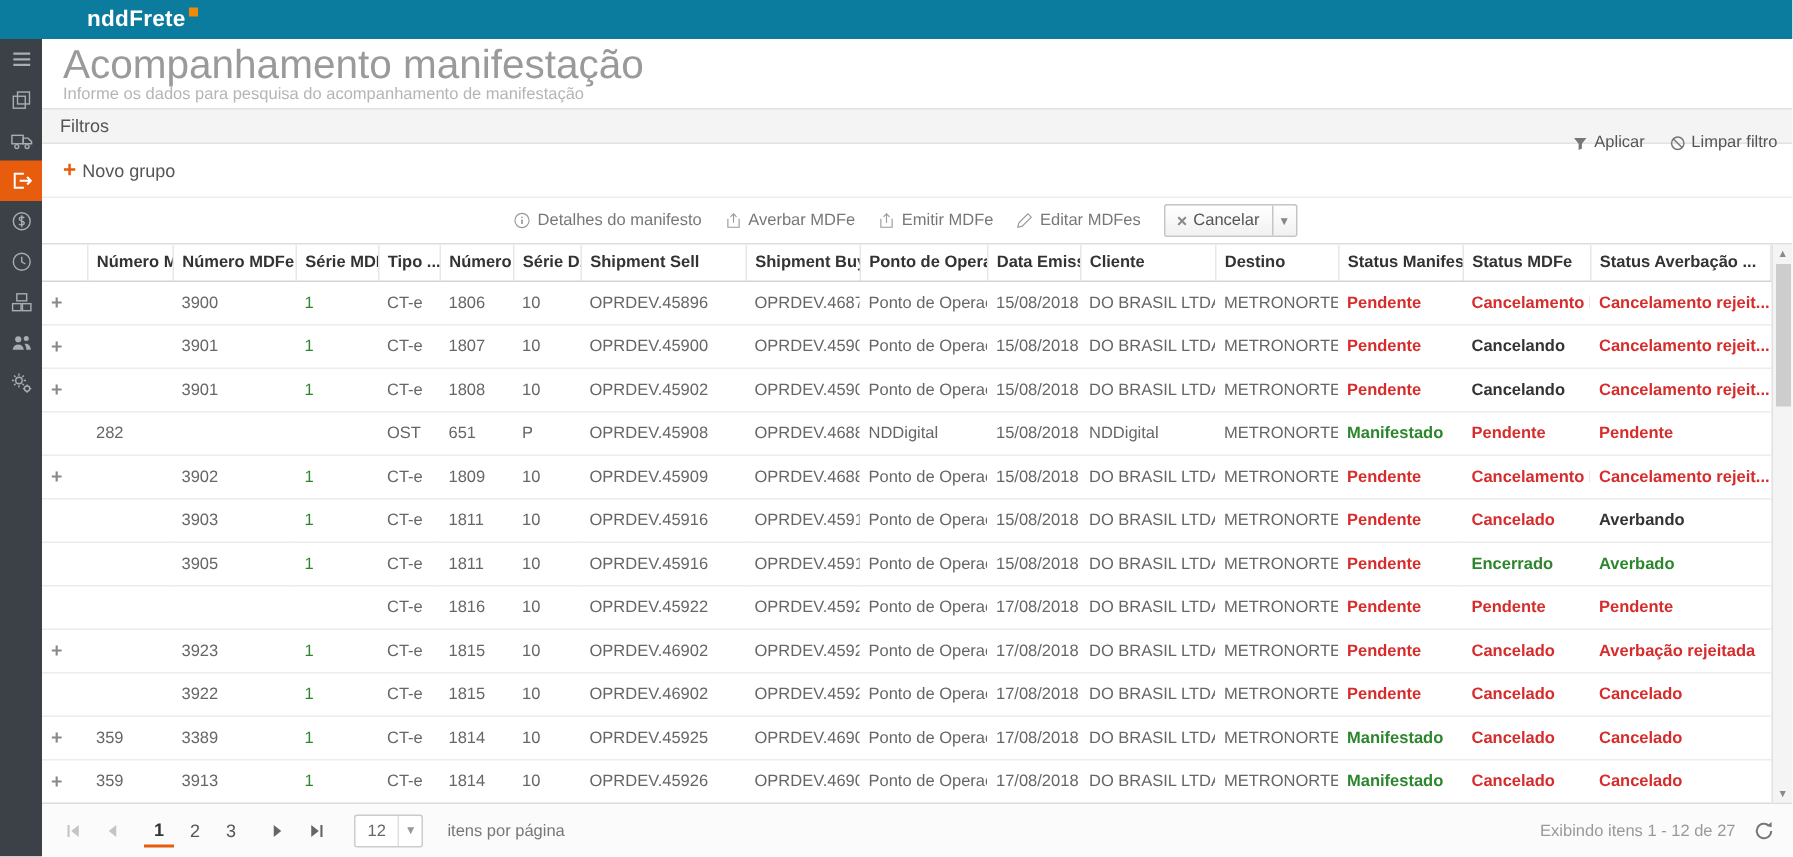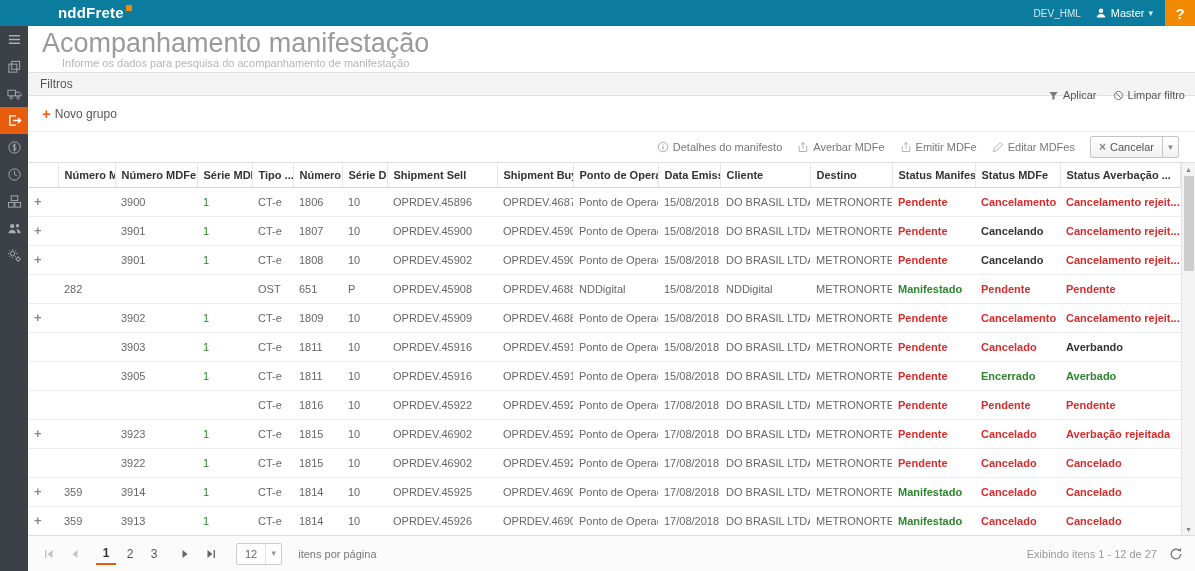--- a/index.html
+++ b/index.html
@@ -23,36 +23,36 @@
   .content { flex:1; display:flex; min-height:0; }
   .sidebar { width:28px; background:#3c4147; display:flex; flex-direction:column; align-items:center; flex:0 0 28px; }
   .side-item { width:28px; height:27px; display:flex; align-items:center; justify-content:center; color:#a8adb3; cursor:pointer; }
   .side-item .icon { width:15px; height:15px; }
   .side-item.active { background:#e85c0d; color:#fff; }
   .main { flex:1; display:flex; flex-direction:column; min-width:0; background:#fff; }
 
   
   .page-head { padding:5px 0 4px 14px; height:46px; flex:0 0 46px; }
   .page-title { font-size:27px; font-weight:400; color:#9a9a9a; line-height:25px; }
-  .page-subtitle { font-size:11px; color:#b5b5b5; margin-top:1px;margin-left:20px; }
+  .page-subtitle { font-size:11px; color:#b5b5b5; margin-top:1px; }
 
   
   .filters-bar { height:24px; flex:0 0 24px; background:#f4f4f4; border-top:1px solid #e2e2e2; border-bottom:1px solid #e2e2e2; display:flex; align-items:center; justify-content:space-between; padding:0 10px 0 12px; }
   .filters-title { font-size:12px; color:#555; }
   .filters-actions { display:flex; align-items:center; gap:16px; }
   .filter-link { display:flex; align-items:center; gap:4px; font-size:11px; color:#555; cursor:pointer;margin-top:22px; }
   .filter-link .icon { width:11px; height:11px; color:#777; }
 
   
   .group-row { height:36px; flex:0 0 36px; display:flex; align-items:center; padding-left:14px; border-bottom:1px solid #eee; }
   .new-group { display:flex; align-items:center; gap:4px; font-size:12px; color:#555; cursor:pointer; }
   .plus-mark { color:#e85c0d; font-weight:bold; font-size:15px; line-height:12px; }
 
   
-  .action-bar { height:30px; flex:0 0 30px; display:flex; align-items:center; justify-content:flex-end; gap:15px; padding-right:16px; }
+  .action-bar { height:30px; flex:0 0 30px; display:flex; align-items:center; justify-content:center; gap:15px; padding-right:16px; }
   .action-link { display:flex; align-items:center; gap:4px; font-size:11px; color:#777; cursor:pointer; white-space:nowrap; }
   .action-link .icon { width:12px; height:12px; color:#999; }
   .btn-split { display:flex; align-items:stretch; border:1px solid #c5c5c5; border-radius:2px; background:linear-gradient(#ffffff,#f1f1f1); height:22px; cursor:pointer; }
   .btn-main { display:flex; align-items:center; gap:4px; font-size:11px; color:#555; padding:0 8px; }
   .btn-x { color:#888; font-size:12px; font-weight:bold; }
   .btn-caret { display:flex; align-items:center; justify-content:center; width:16px; border-left:1px solid #c5c5c5; color:#888; font-size:8px; }
 
   
   .table-area { flex:1; position:relative; overflow:hidden; border-top:1px solid #ddd; }
   table { border-collapse:collapse; table-layout:fixed; width:calc(100% - 14px); }
@@ -91,34 +91,20 @@
 </style>
 </head>
 <body>
 
 <div class="app">
 
   <div class="topbar">
     <div class="brand">
       <span class="brand-text">nddFrete</span>
       <span class="brand-sq"></span>
-    </div>
-    <div class="topbar-right">
-      <span class="env-label">DEV_HML</span>
-      <span class="user-menu">
-        <span class="icon">
-          <svg viewBox="0 0 16 16" fill="currentColor">
-              <circle cx="8" cy="5" r="3"></circle>
-              <path d="M2.2 14c.5-3.1 2.7-4.6 5.8-4.6s5.3 1.5 5.8 4.6z"></path>
-            </svg>
-        </span>
-        <span>Master</span>
-        <span class="user-caret">▾</span>
-      </span>
-      <div class="help-btn">?</div>
     </div>
   </div>
 
   <div class="content">
 
     <div class="sidebar">
       <div class="side-item">
         <span class="icon">
             <svg viewBox="0 0 16 16" fill="none" stroke="currentColor" stroke-width="1.6">
               <path d="M2 4h12M2 8h12M2 12h12"></path>
@@ -478,21 +464,21 @@
                 <td>17/08/2018 1...</td>
                 <td>DO BRASIL LTDA-GU...</td>
                 <td>METRONORTE CO...</td>
                 <td class="st st-red">Pendente</td>
                 <td class="st st-red">Cancelado</td>
                 <td class="st st-red">Cancelado</td>
               </tr>
               <tr>
                 <td><span class="expand-btn">+</span></td>
                 <td>359</td>
-                <td>3914</td>
+                <td>3389</td>
                 <td class="serie-green">1</td>
                 <td>CT-e</td>
                 <td>1814</td>
                 <td>10</td>
                 <td>OPRDEV.45925</td>
                 <td>OPRDEV.46903</td>
                 <td>Ponto de Operação ...</td>
                 <td>17/08/2018 1...</td>
                 <td>DO BRASIL LTDA-GU...</td>
                 <td>METRONORTE CO...</td>

